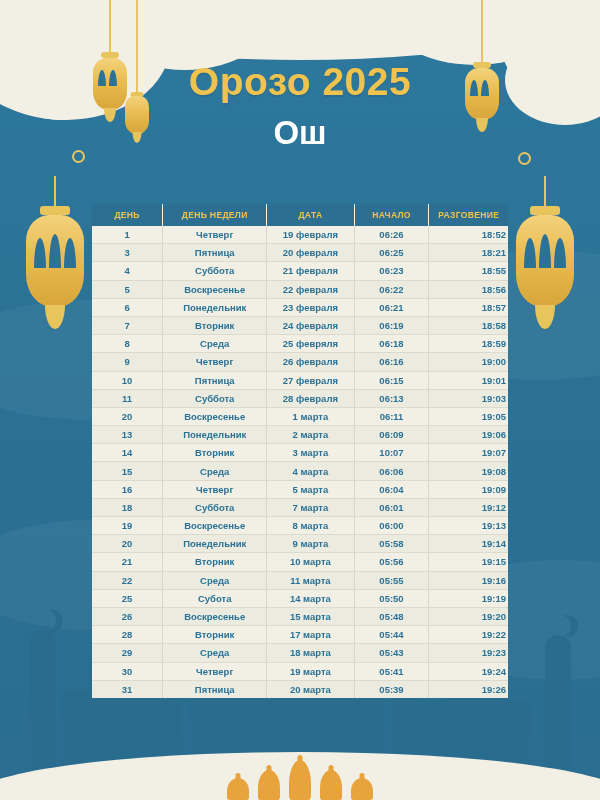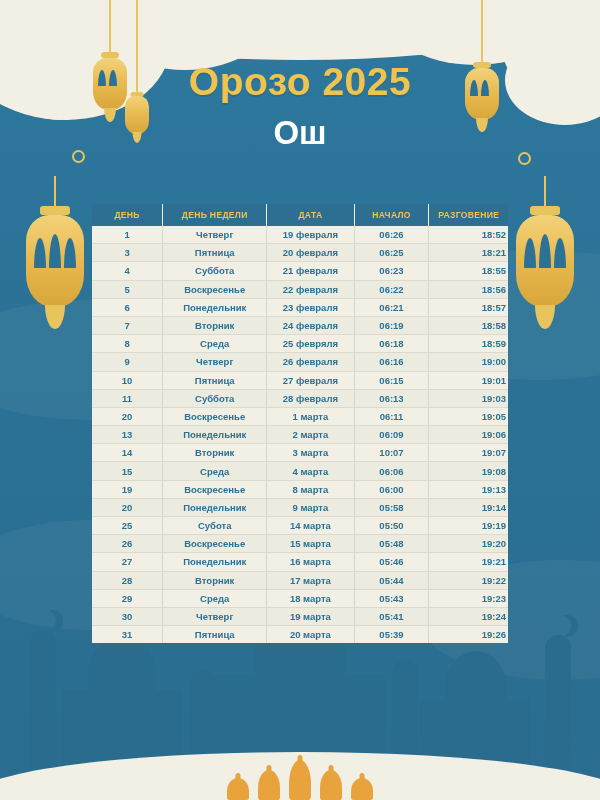--- a/index.html
+++ b/index.html
@@ -398,53 +398,74 @@
             <td>19:07</td>
           </tr>
           <tr>
             <td>15</td>
             <td>Среда</td>
             <td>4 марта</td>
             <td>06:06</td>
             <td>19:08</td>
           </tr>
           <tr>
+            <td>16</td>
+            <td>Четверг</td>
+            <td>5 марта</td>
+            <td>06:04</td>
+            <td>19:09</td>
+          </tr>
+          <tr>
+            <td>18</td>
+            <td>Суббота</td>
+            <td>7 марта</td>
+            <td>06:01</td>
+            <td>19:12</td>
+          </tr>
+          <tr>
             <td>19</td>
             <td>Воскресенье</td>
             <td>8 марта</td>
             <td>06:00</td>
             <td>19:13</td>
           </tr>
           <tr>
             <td>20</td>
             <td>Понедельник</td>
             <td>9 марта</td>
             <td>05:58</td>
             <td>19:14</td>
           </tr>
           <tr>
+            <td>21</td>
+            <td>Вторник</td>
+            <td>10 марта</td>
+            <td>05:56</td>
+            <td>19:15</td>
+          </tr>
+          <tr>
+            <td>22</td>
+            <td>Среда</td>
+            <td>11 марта</td>
+            <td>05:55</td>
+            <td>19:16</td>
+          </tr>
+          <tr>
             <td>25</td>
             <td>Субота</td>
             <td>14 марта</td>
             <td>05:50</td>
             <td>19:19</td>
           </tr>
           <tr>
             <td>26</td>
             <td>Воскресенье</td>
             <td>15 марта</td>
             <td>05:48</td>
             <td>19:20</td>
-          </tr>
-          <tr>
-            <td>27</td>
-            <td>Понедельник</td>
-            <td>16 марта</td>
-            <td>05:46</td>
-            <td>19:21</td>
           </tr>
           <tr>
             <td>28</td>
             <td>Вторник</td>
             <td>17 марта</td>
             <td>05:44</td>
             <td>19:22</td>
           </tr>
           <tr>
             <td>29</td>

